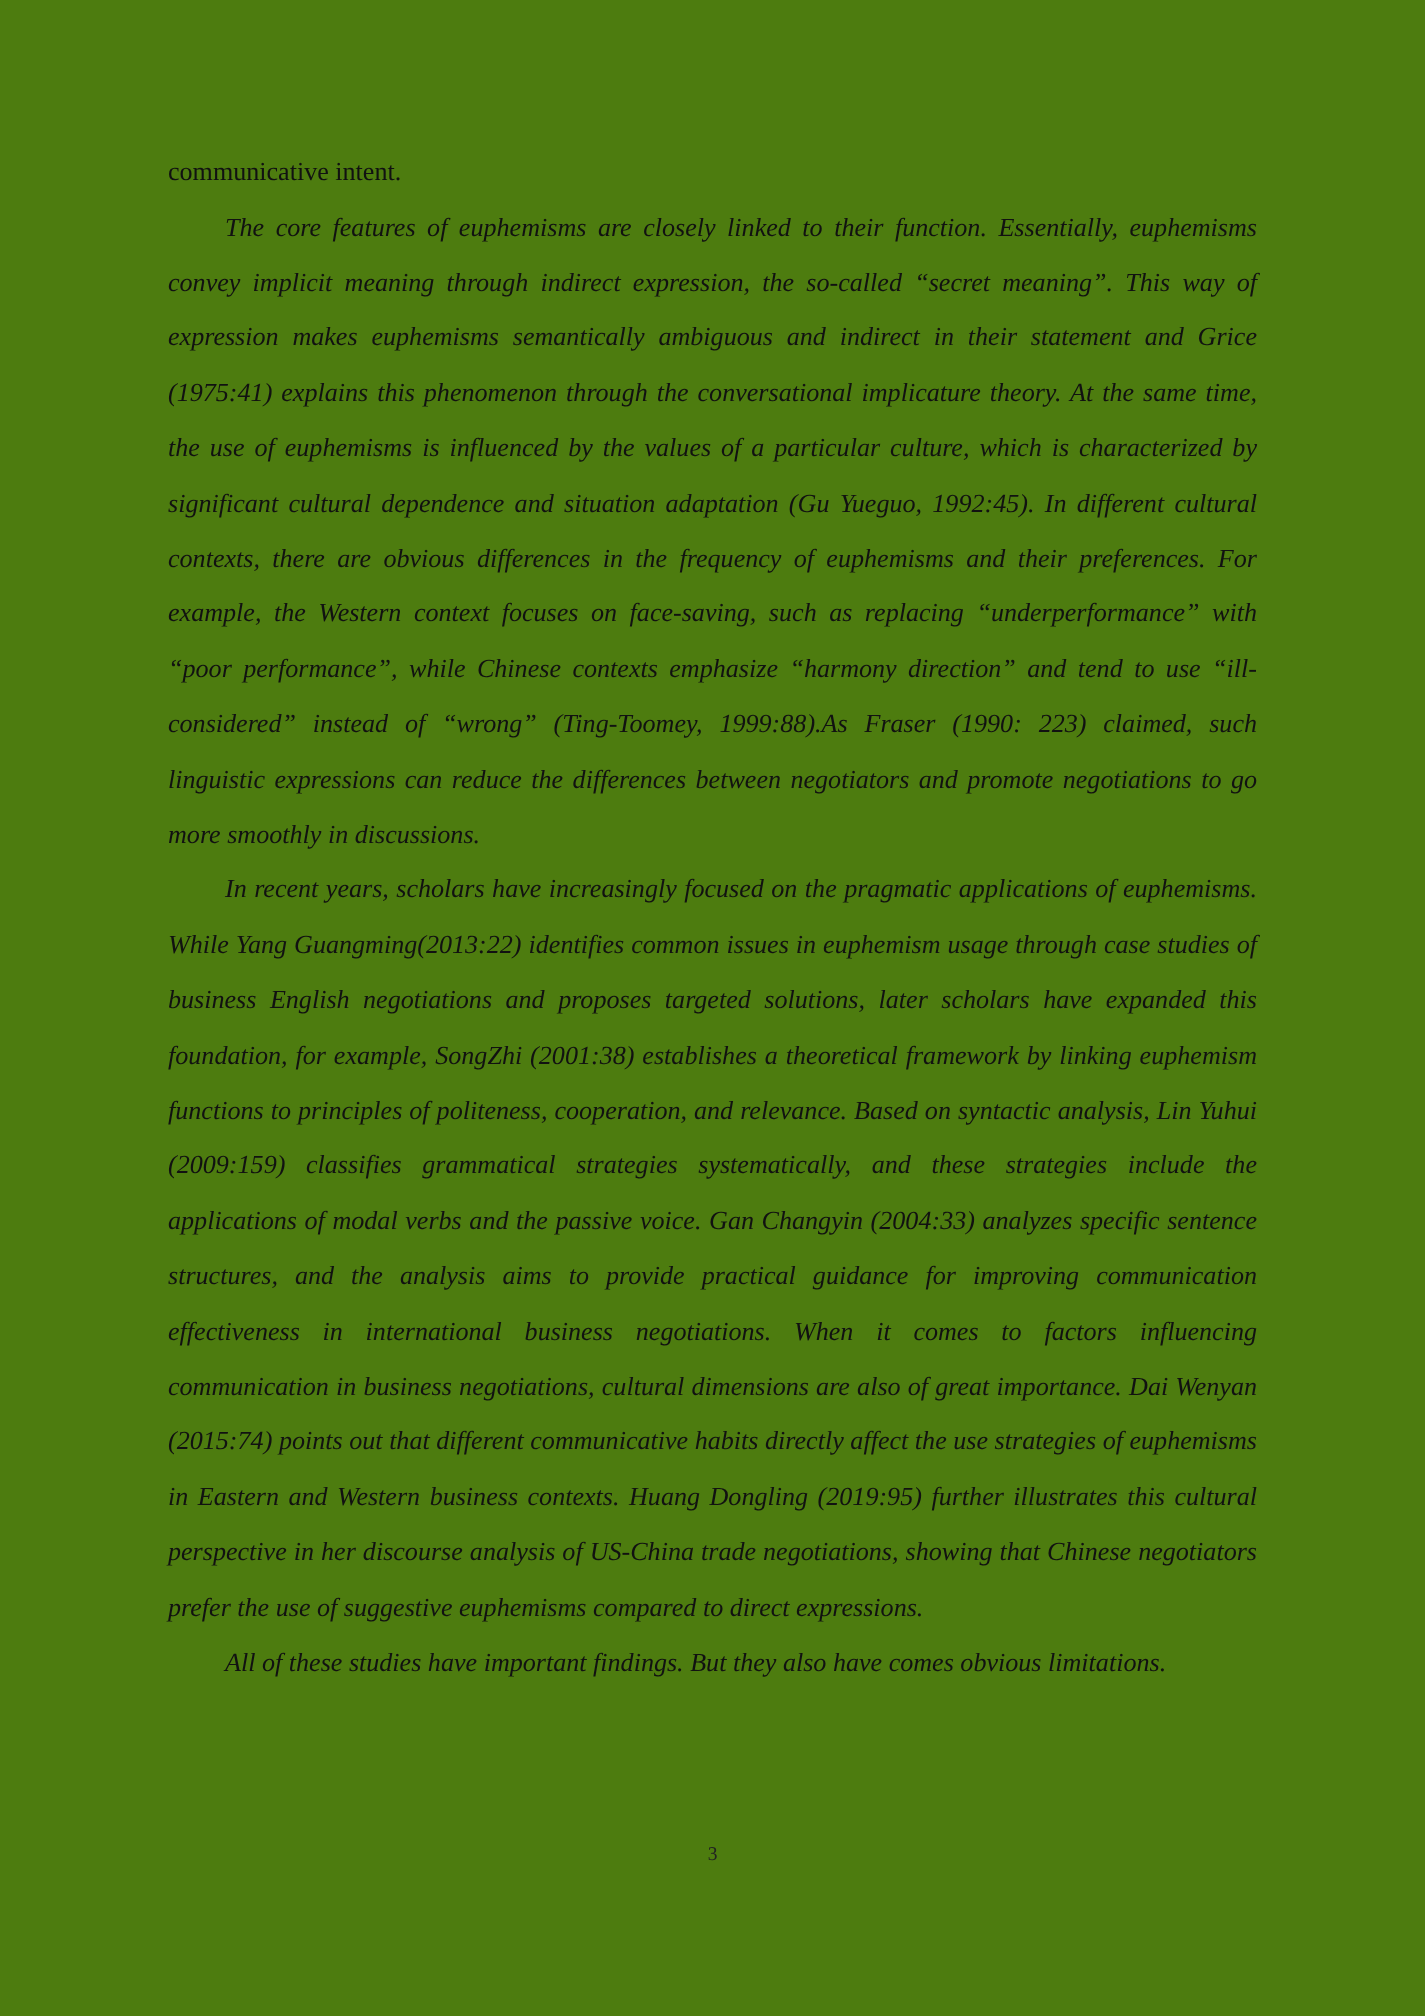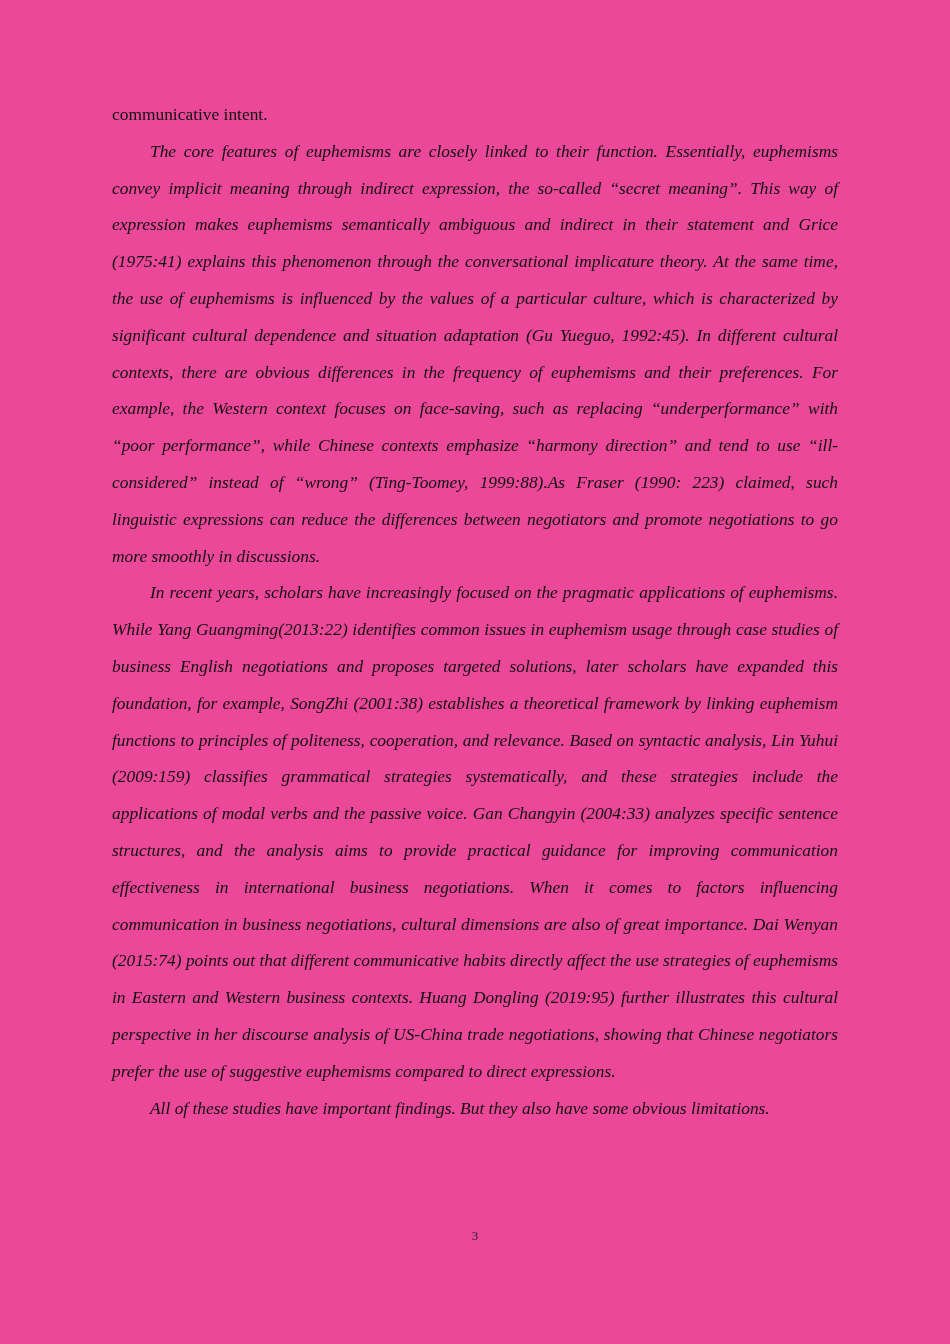--- a/index.html
+++ b/index.html
@@ -15,21 +15,21 @@
     font-family: "Liberation Serif", "DejaVu Serif", serif;
     color: #000000;
     overflow: hidden;
   }
   .page {
     position: absolute;
     left: 0;
     top: 0;
     width: 950px;
     height: 1344px;
-    background: #ec4899;
+    background: #4d7c0f;
   }
   .content {
     position: absolute;
     left: 112px;
     top: 96px;
     width: 726px;
   }
   p.para {
     margin: 0;
     padding: 0;
@@ -67,19 +67,19 @@
 <div class="page">
 
   <div class="content">
 
     <p class="para noindent">communicative intent.</p>
 
     <p class="para indent">The core features of euphemisms are closely linked to their function. Essentially, euphemisms convey implicit meaning through indirect expression, the so-called “secret meaning”. This way of expression makes euphemisms semantically ambiguous and indirect in their statement and Grice (1975:41) explains this phenomenon through the conversational implicature theory. At the same time, the use of euphemisms is influenced by the values of a particular culture, which is characterized by significant cultural dependence and situation adaptation (Gu Yueguo, 1992:45). In different cultural contexts, there are obvious differences in the frequency of euphemisms and their preferences. For example, the Western context focuses on face-saving, such as replacing “underperformance” with “poor performance”, while Chinese contexts emphasize “harmony direction” and tend to use “ill-considered” instead of “wrong” (Ting-Toomey, 1999:88).As Fraser (1990: 223) claimed, such linguistic expressions can reduce the differences between negotiators and promote negotiations to go more smoothly in discussions.</p>
 
     <p class="para indent">In recent years, scholars have increasingly focused on the pragmatic applications of euphemisms. While Yang Guangming(2013:22) identifies common issues in euphemism usage through case studies of business English negotiations and proposes targeted solutions, later scholars have expanded this foundation, for example, SongZhi (2001:38) establishes a theoretical framework by linking euphemism functions to principles of politeness, cooperation, and relevance. Based on syntactic analysis, Lin Yuhui (2009:159) classifies grammatical strategies systematically, and these strategies include the applications of modal verbs and the passive voice. Gan Changyin (2004:33) analyzes specific sentence structures, and the analysis aims to provide practical guidance for improving communication effectiveness in international business negotiations. When it comes to factors influencing communication in business negotiations, cultural dimensions are also of great importance. Dai Wenyan (2015:74) points out that different communicative habits directly affect the use strategies of euphemisms in Eastern and Western business contexts. Huang Dongling (2019:95) further illustrates this cultural perspective in her discourse analysis of US-China trade negotiations, showing that Chinese negotiators prefer the use of suggestive euphemisms compared to direct expressions.</p>
 
-    <p class="para indent">All of these studies have important findings. But they also have some obvious limitations.</p>
+    <p class="para indent">All of these studies have important findings. But they also have comes obvious limitations.</p>
 
   </div>
 
   <div class="pagenum">3</div>
 
 </div>
 
 </body></html>

